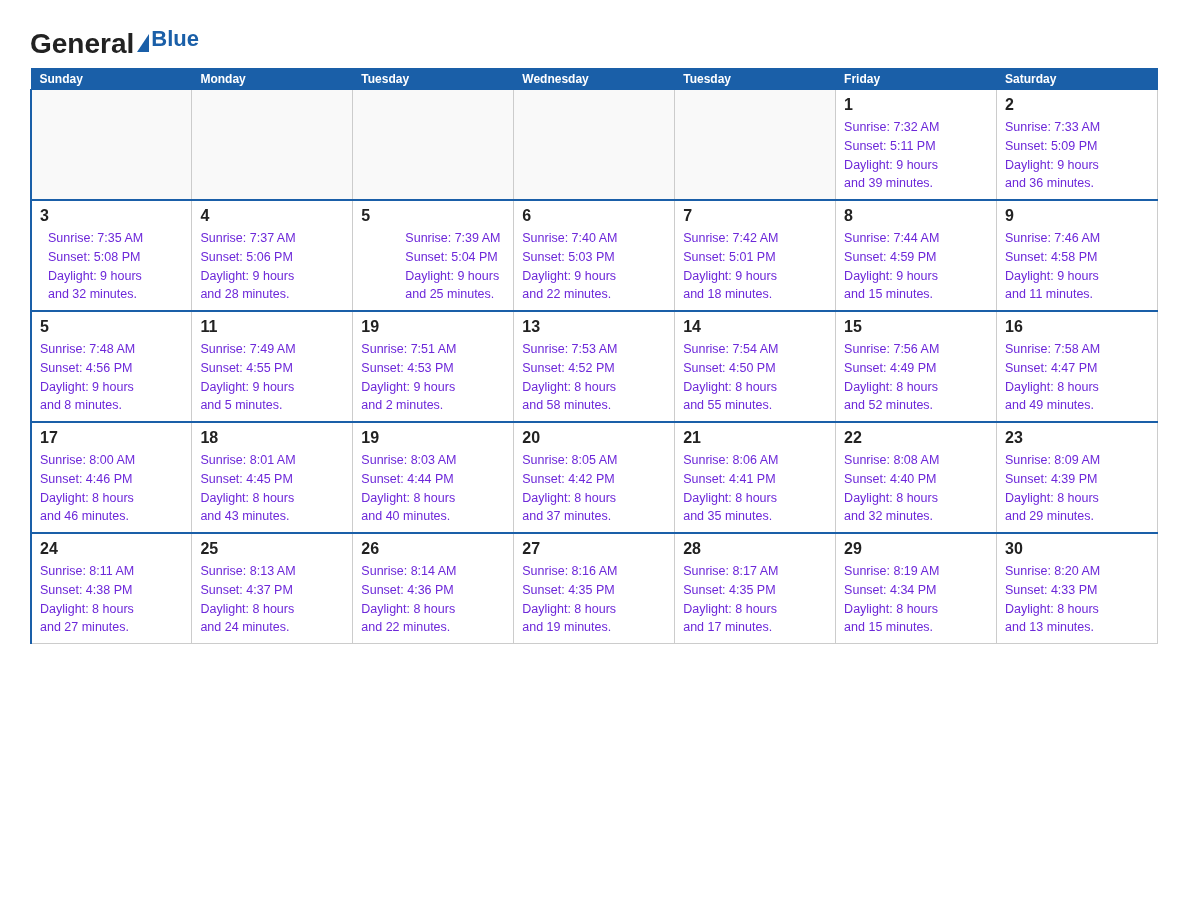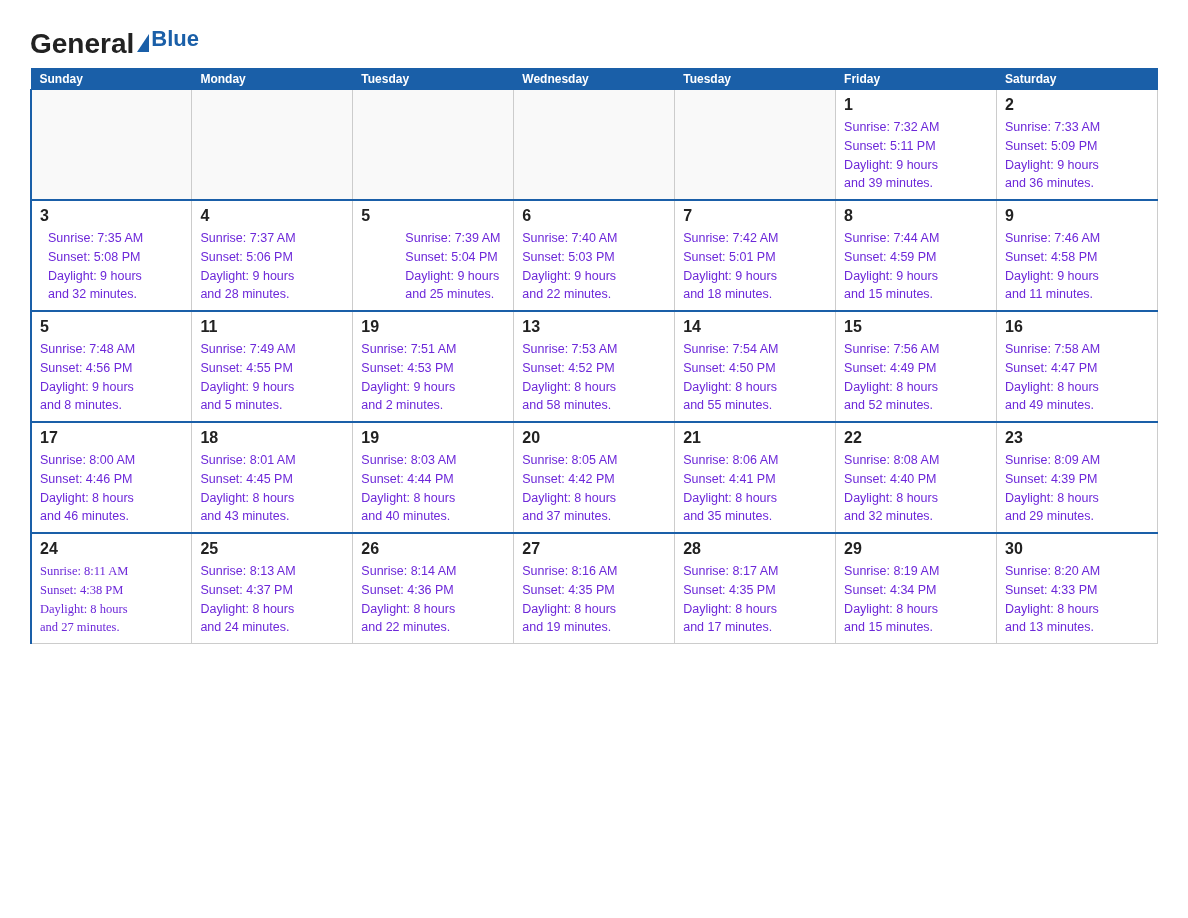--- a/index.html
+++ b/index.html
@@ -288,21 +288,21 @@
           <div class="day-number">23</div>
           <div class="day-info" style="white-space: pre-line;">Sunrise: 8:09 AM
 Sunset: 4:39 PM
 Daylight: 8 hours
 and 29 minutes.</div>
         </td>
       </tr>
       <tr class="row-divider">
         <td>
           <div class="day-number">24</div>
-          <div class="day-info" style="white-space: pre-line; font-family: Liberation Serif, serif;">Sunrise: 8:11 AM
+          <div class="day-info" style="white-space: pre-line;">Sunrise: 8:11 AM
 Sunset: 4:38 PM
 Daylight: 8 hours
 and 27 minutes.</div>
         </td>
         <td>
           <div class="day-number">25</div>
           <div class="day-info" style="white-space: pre-line;">Sunrise: 8:13 AM
 Sunset: 4:37 PM
 Daylight: 8 hours
 and 24 minutes.</div>

